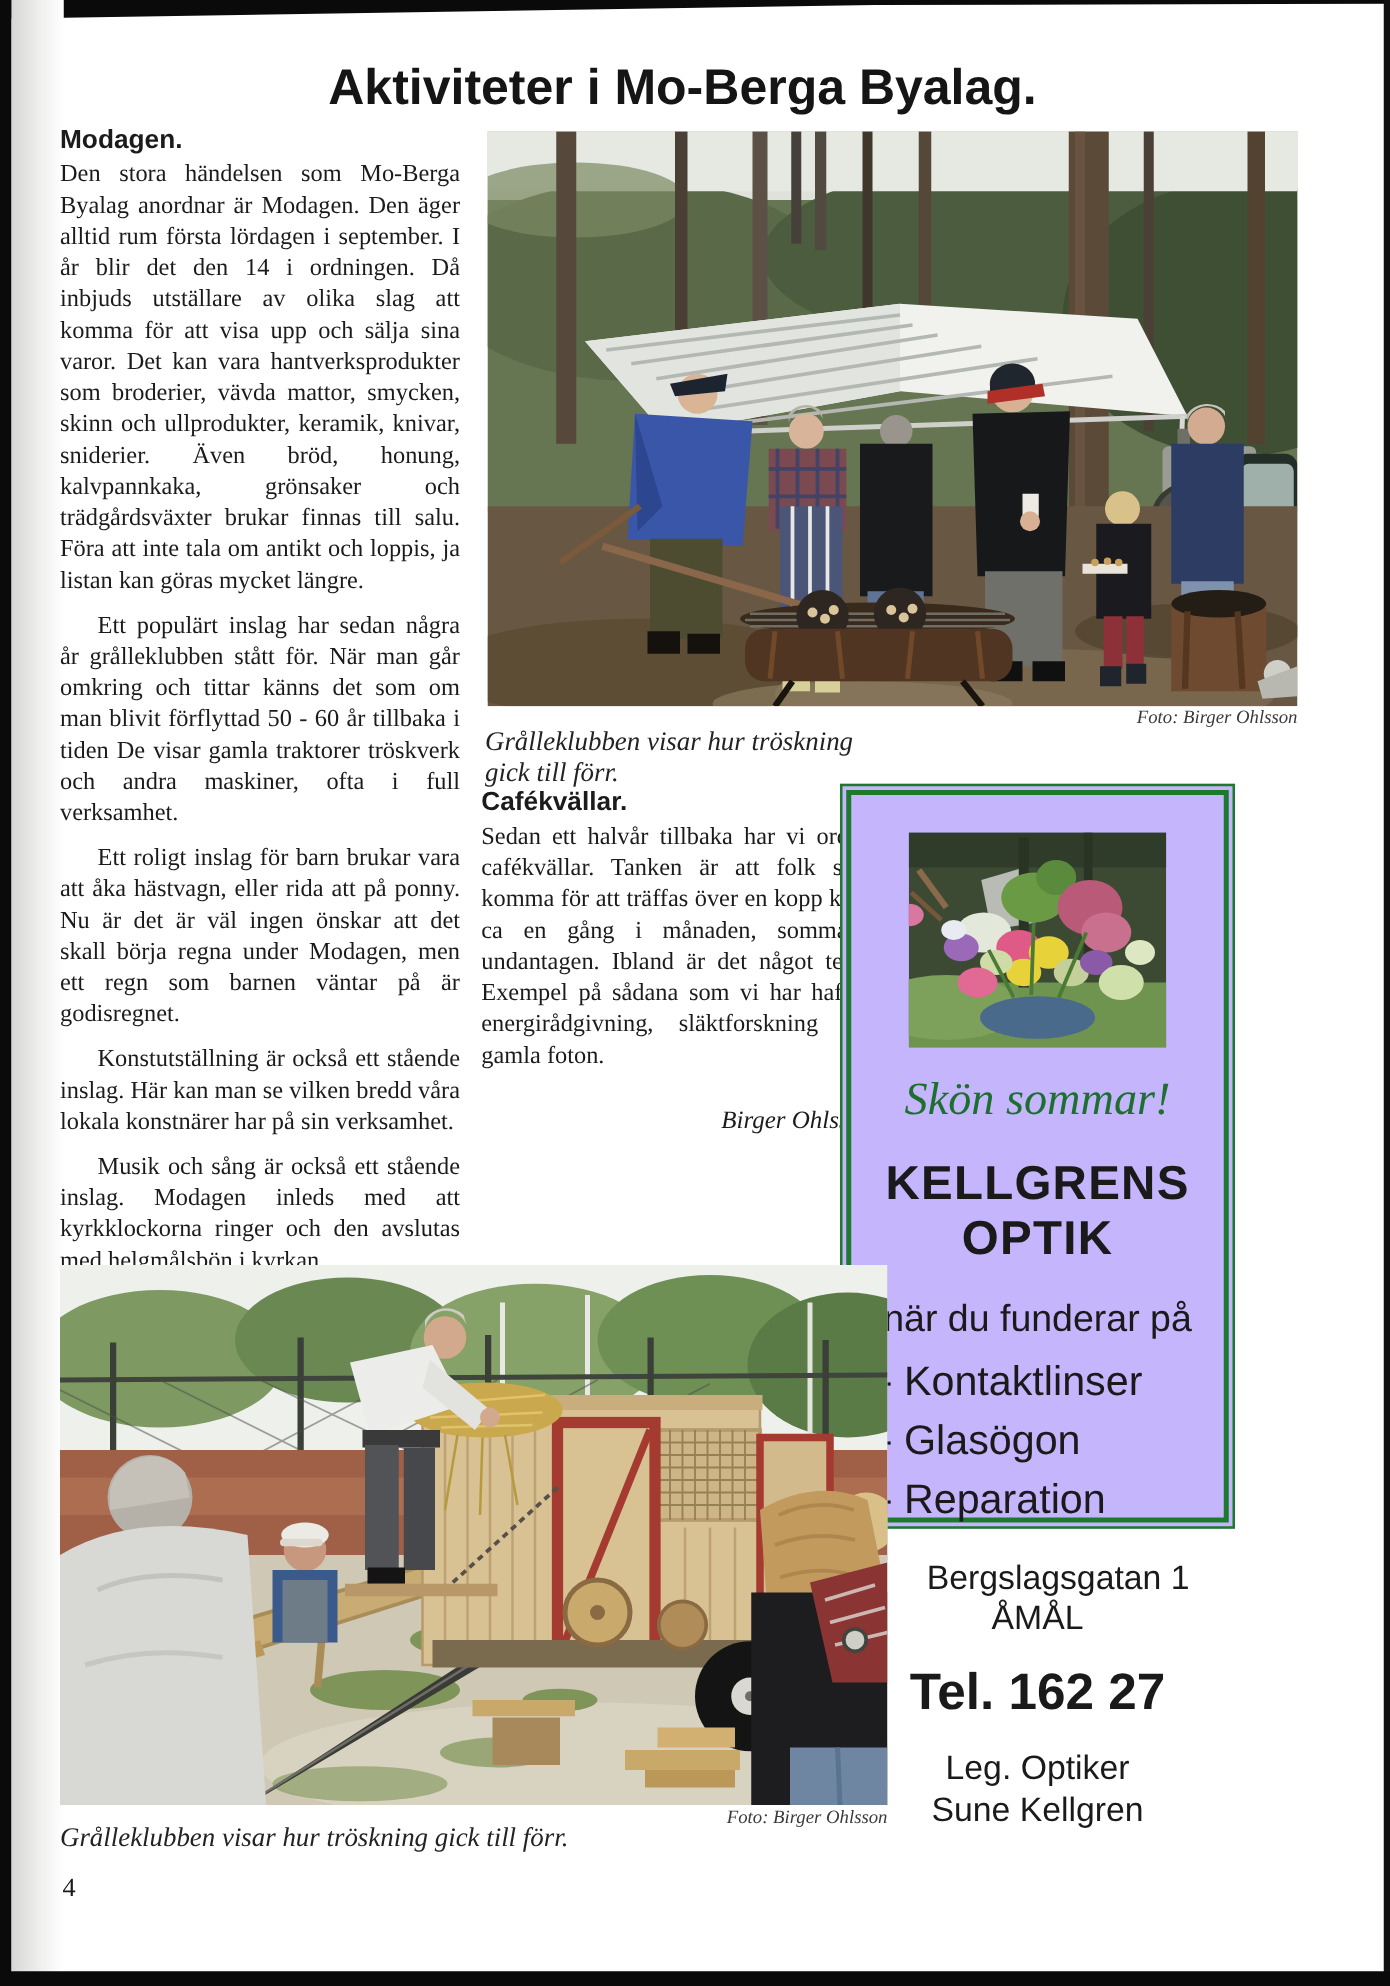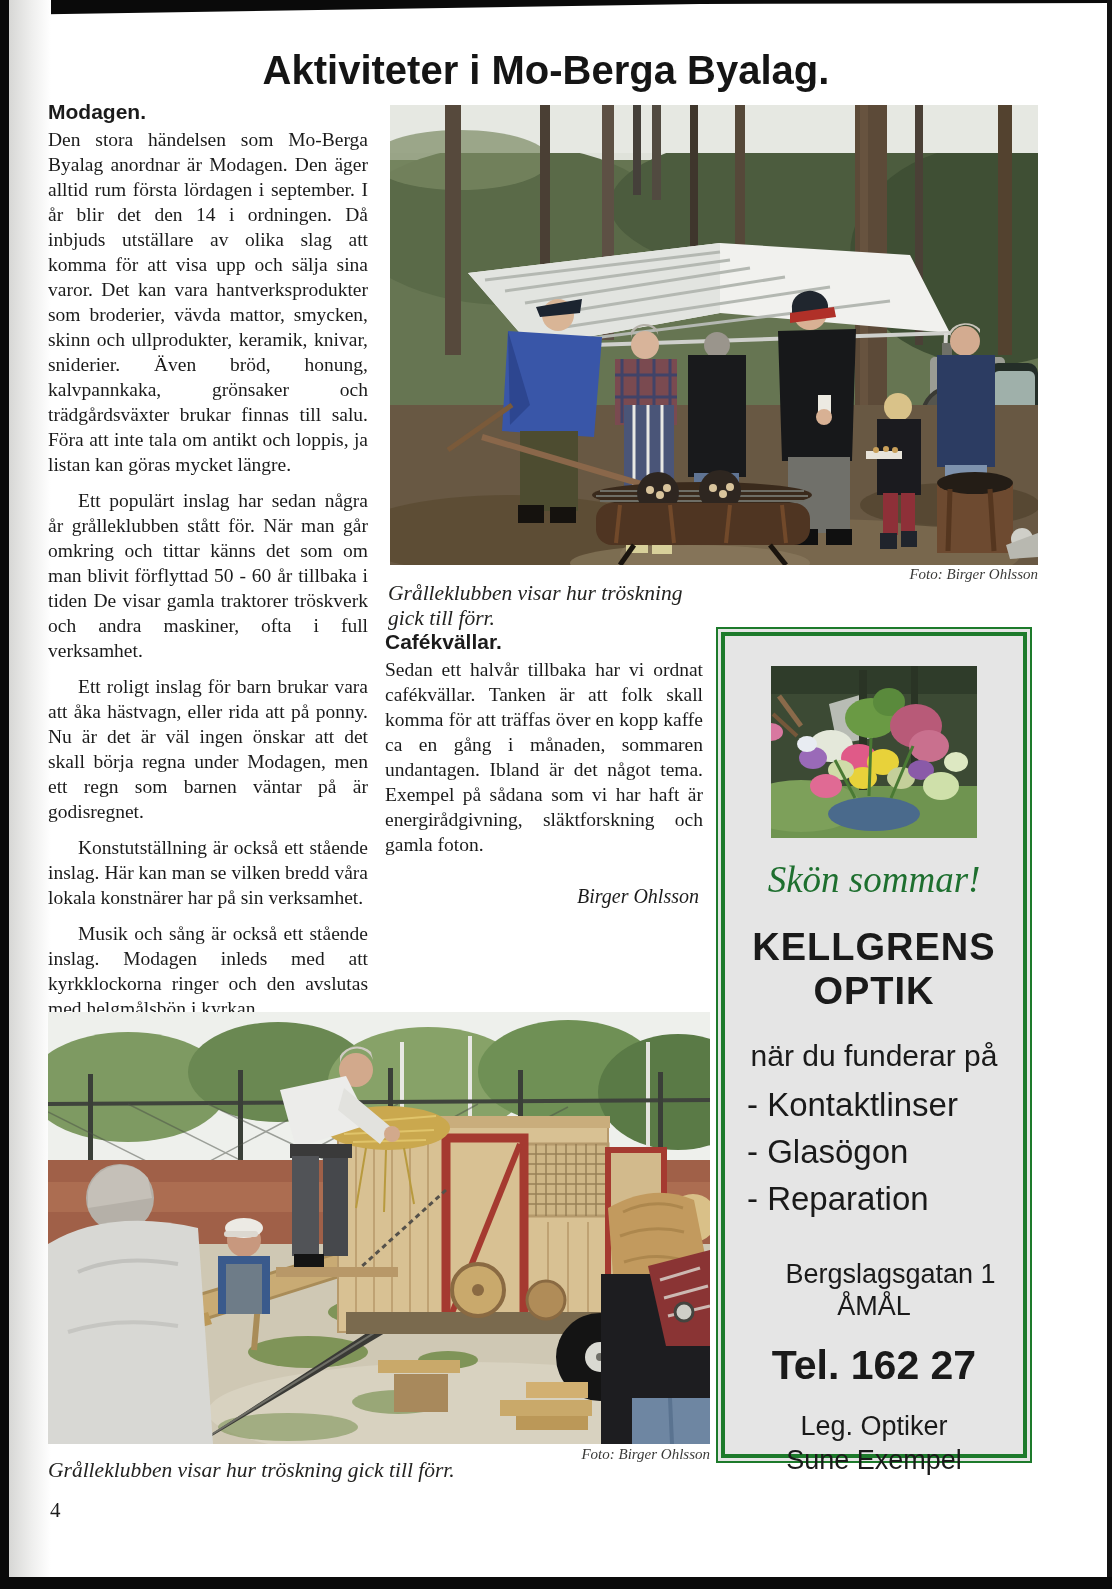--- a/index.html
+++ b/index.html
@@ -28,35 +28,35 @@
   #bottom-photo{left:48px;top:1012px;width:662px;height:432px;}
   .credit{position:absolute;font-style:italic;font-size:15px;color:#3a3a38;text-align:right;}
   #top-credit{left:738px;top:566px;width:300px;}
   #bottom-credit{left:410px;top:1446px;width:300px;}
   .caption{position:absolute;font-style:italic;font-size:21.5px;color:#232321;}
   #top-caption{left:388px;top:581px;width:330px;}
   #bottom-caption{left:48px;top:1458px;width:560px;}
   .pagenum{position:absolute;left:50px;top:1498px;font-size:21px;}
   
   :root{--ad-green:#1d7a2b;--greeting-green:#1e6f2f;}
-  .ad{position:absolute;left:716px;top:627px;width:316px;height:836px;
-      border:2px solid var(--ad-green);box-sizing:border-box;background:#e5e5e5;}
+  .ad{position:absolute;left:672px;top:627px;width:316px;height:596px;
+      border:2px solid var(--ad-green);box-sizing:border-box;background:#c4b5fd;}
   .ad-inner{position:absolute;left:3px;top:3px;right:3px;bottom:3px;
       border:4px solid var(--ad-green);box-sizing:border-box;text-align:center;
       font-family:"Liberation Sans",sans-serif;color:#1a1a1a;}
   .ad-flowers{margin:30px auto 0 auto;width:206px;height:172px;display:block;}
   .ad-greeting{margin-top:20px;font-family:"Liberation Serif",serif;font-style:italic;
       font-size:37px;color:var(--greeting-green);}
   .ad-name{font-weight:bold;font-size:38px;line-height:44px;letter-spacing:1px;}
   .ad-name.first{margin-top:24px;}
   .ad-tagline{margin-top:26px;font-size:30px;}
   .ad-services{margin-top:8px;text-align:left;padding-left:22px;}
   .ad-service{font-size:33px;line-height:47px;}
   .ad-addr{font-size:27px;line-height:32px;}
-  .ad-addr.first{margin-top:36px;padding-left:33px;}
+  .ad-addr.first{margin-top:24px;padding-left:33px;}
   .ad-phone{margin-top:20px;font-weight:bold;font-size:41px;}
   .ad-foot{font-size:27px;line-height:34px;}
   .ad-foot.first{margin-top:20px;}
 </style>
 </head>
 <body>
 
 <div id="page">
 
   <svg class="edge-top" viewBox="0 0 1112 16" preserveAspectRatio="none">
@@ -308,21 +308,21 @@
       <div class="ad-tagline">när du funderar på</div>
       <div class="ad-services">
         <div class="ad-service">- Kontaktlinser</div>
         <div class="ad-service">- Glasögon</div>
         <div class="ad-service">- Reparation</div>
       </div>
       <div class="ad-addr first">Bergslagsgatan 1</div>
       <div class="ad-addr">ÅMÅL</div>
       <div class="ad-phone">Tel. 162 27</div>
       <div class="ad-foot first">Leg. Optiker</div>
-      <div class="ad-foot">Sune Exempel</div>
+      <div class="ad-foot">Sune Kellgren</div>
     </div>
   </div>
 
   <div id="bottom-photo" class="photo">
     <svg width="662" height="432" viewBox="0 0 662 432">
       <rect x="0" y="0" width="662" height="432" fill="#eef0ec"></rect>
 
       <g>
         <ellipse cx="80" cy="75" rx="100" ry="55" fill="#7e9a62"></ellipse>
         <ellipse cx="230" cy="60" rx="90" ry="50" fill="#6a8852"></ellipse>

